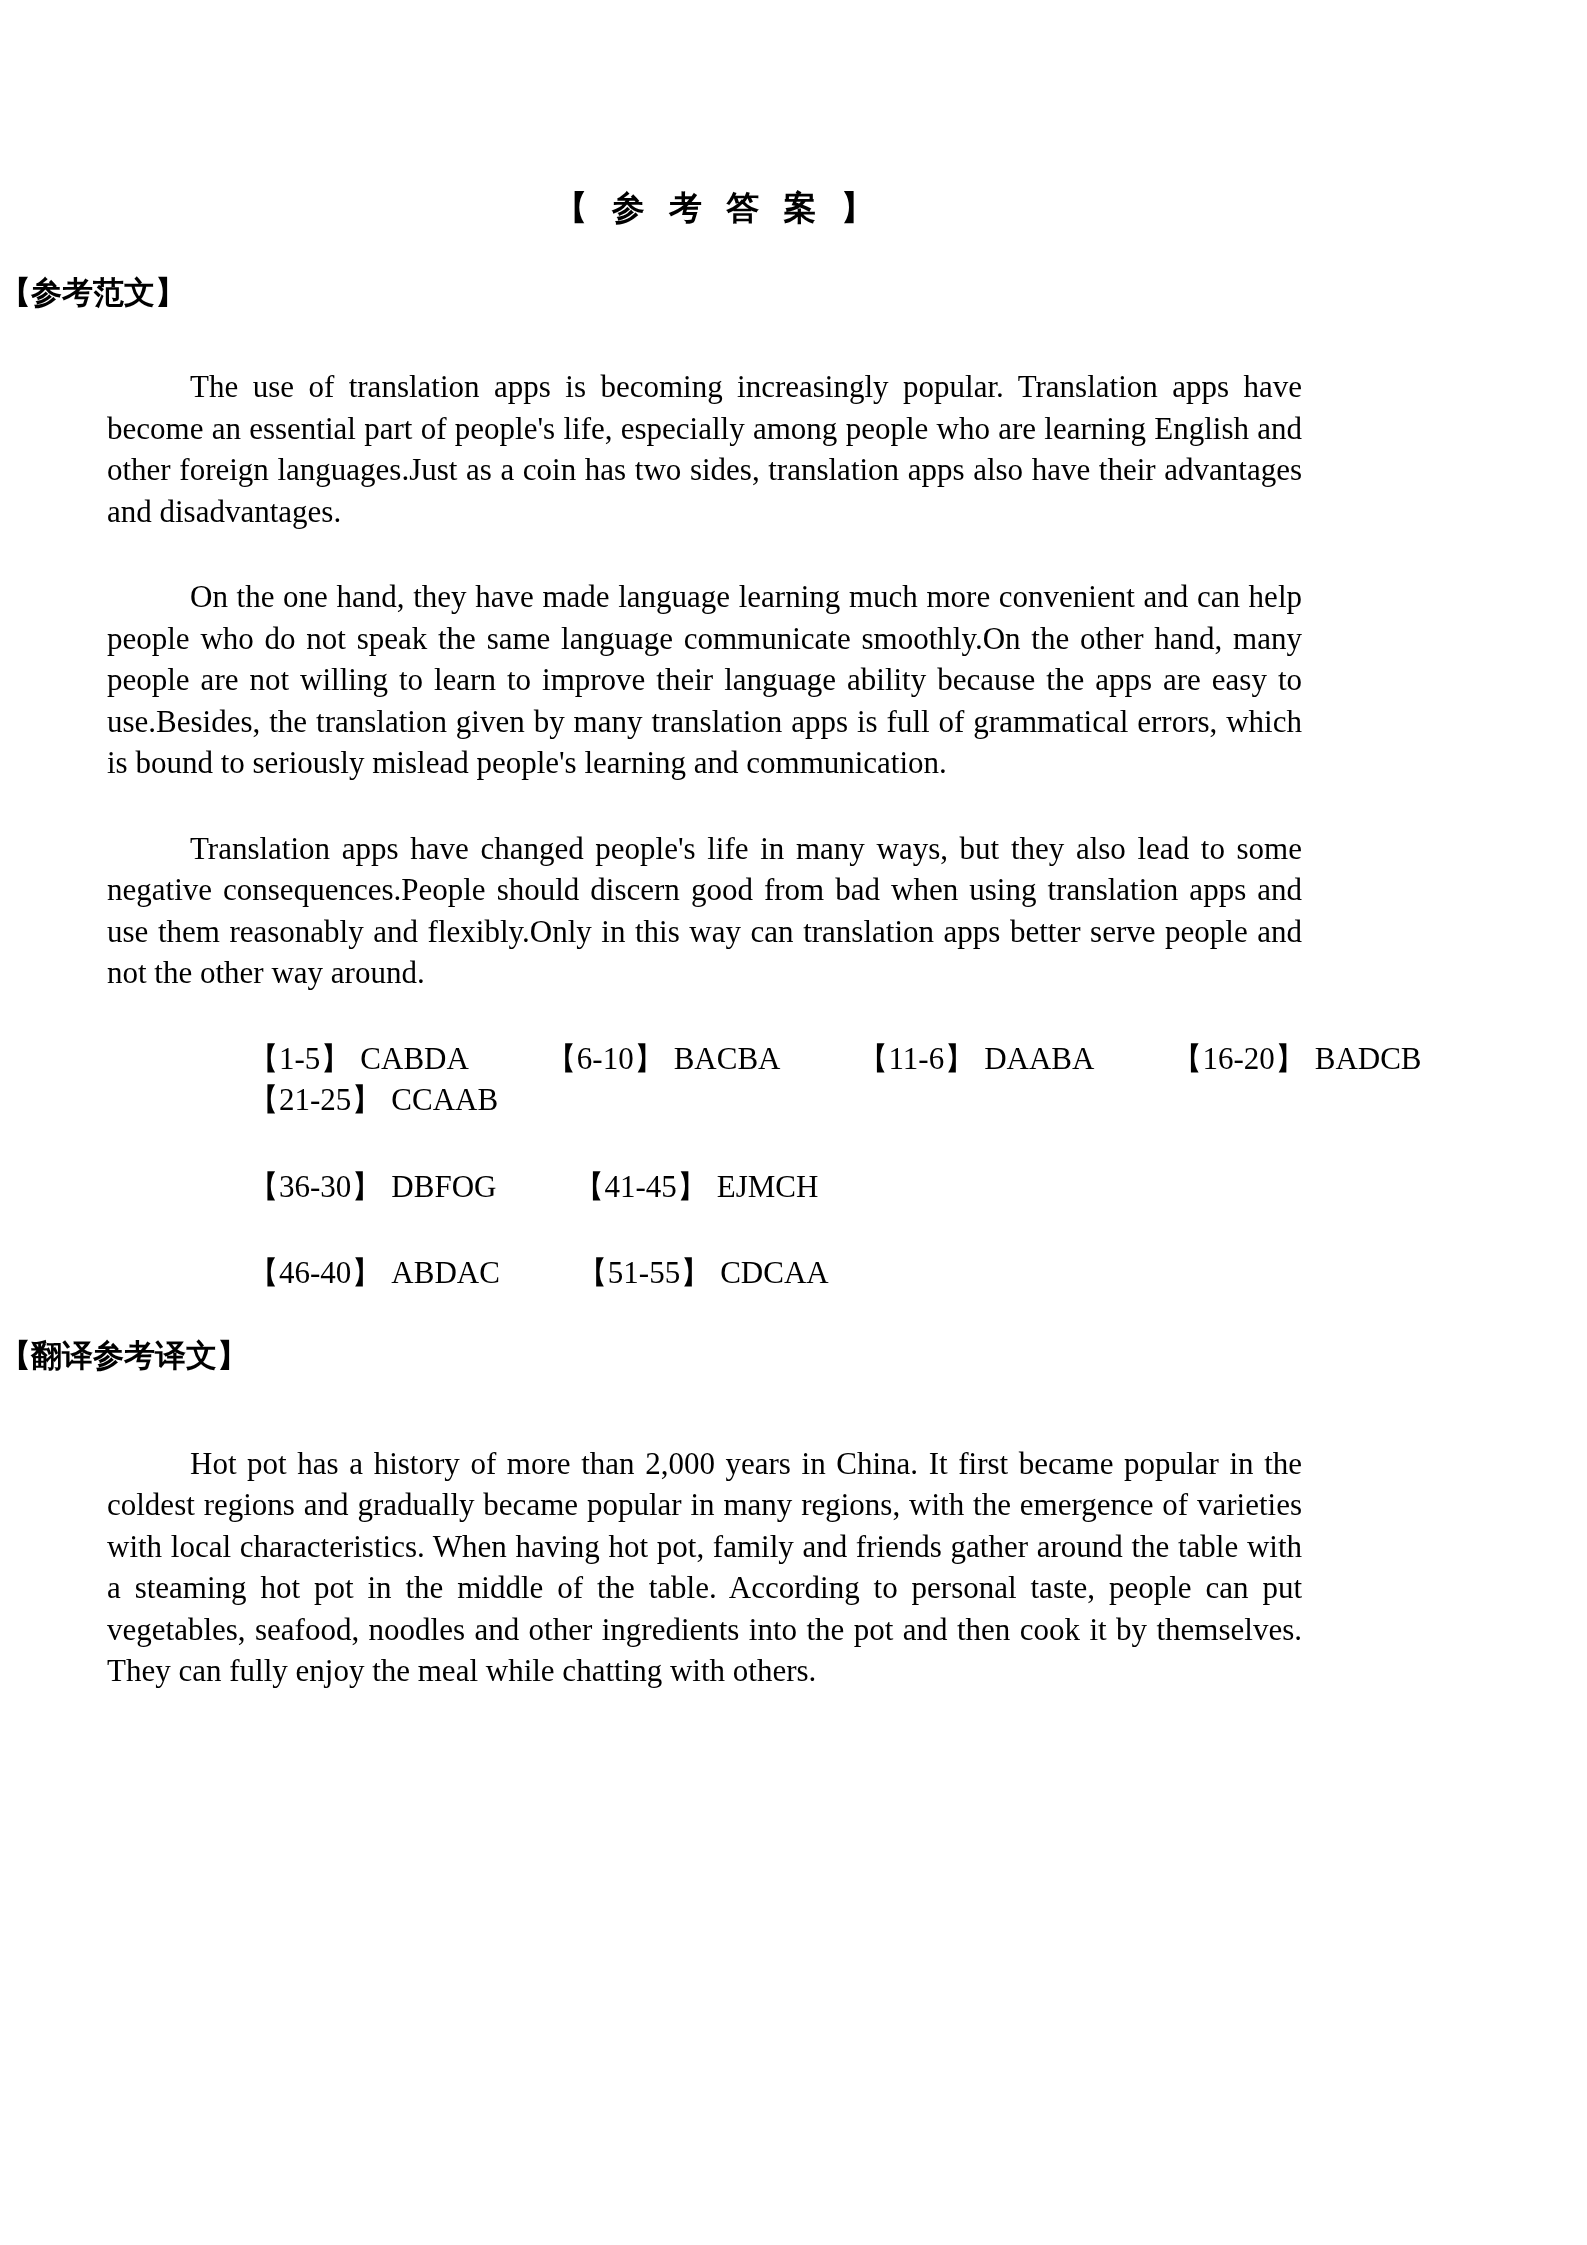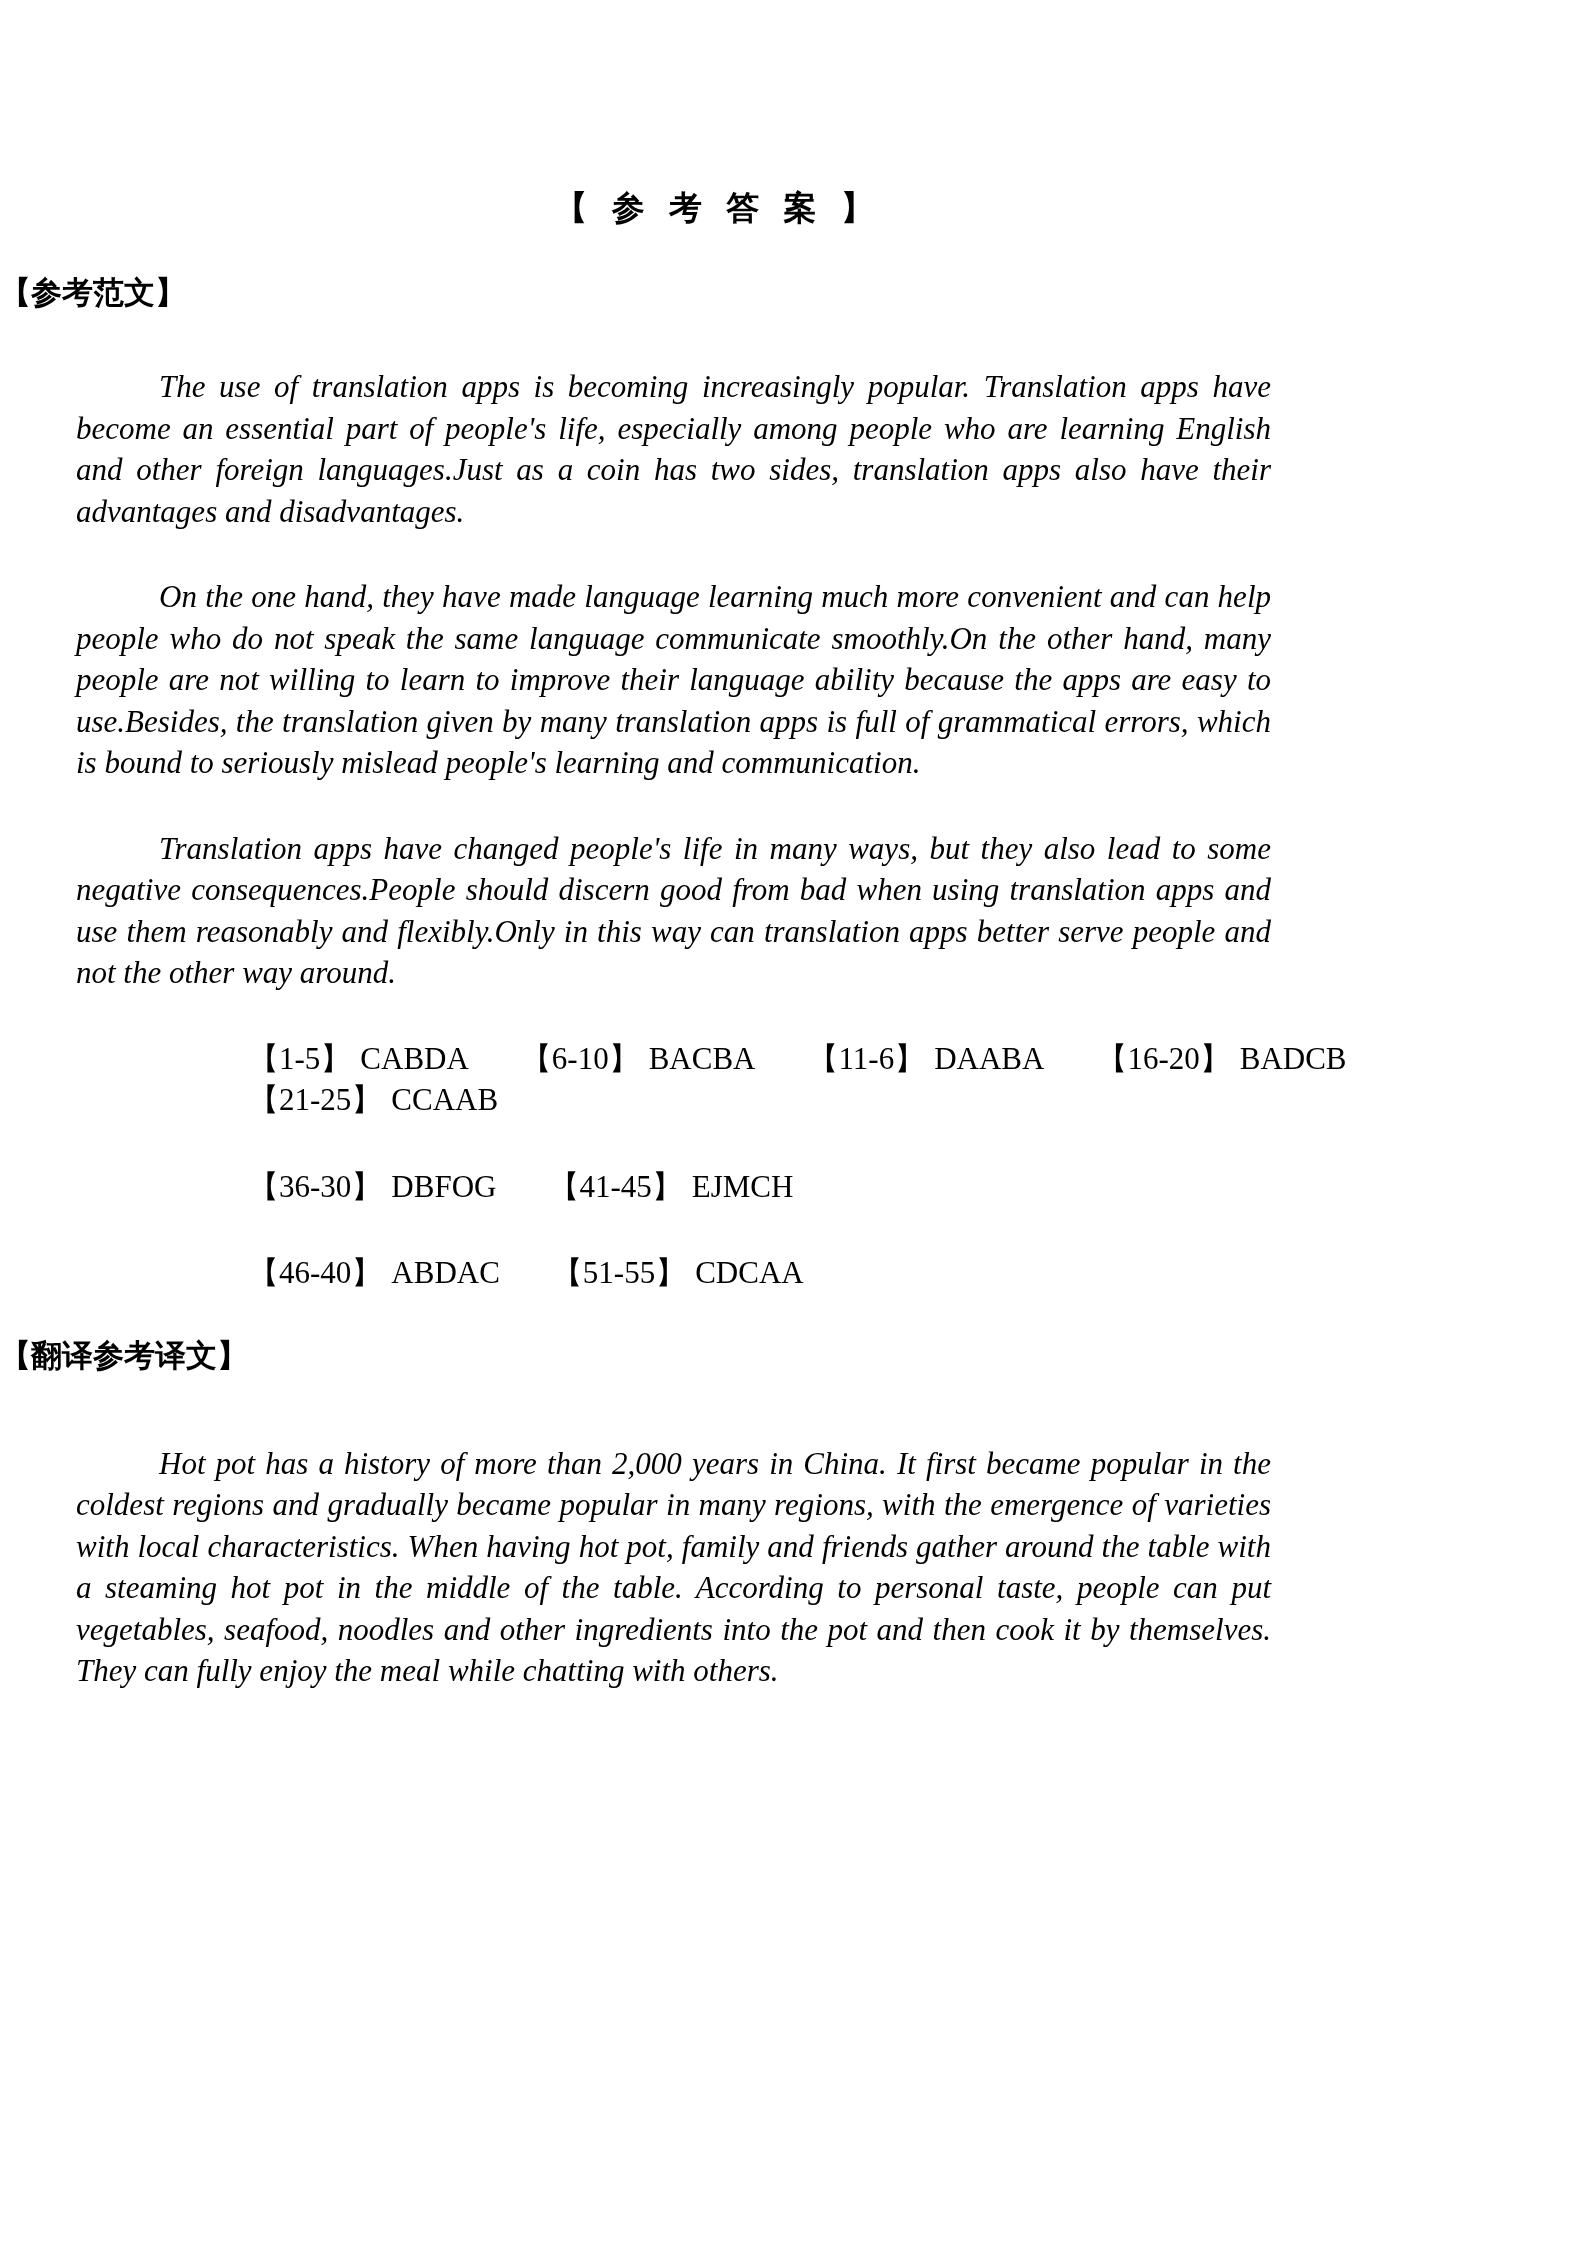--- a/index.html
+++ b/index.html
@@ -32,37 +32,36 @@
   }
   .essay-heading {
     margin-top: 50px;
     margin-bottom: 56px;
   }
   .translation-heading {
     margin-top: 0;
     margin-bottom: 70px;
   }
   .content {
-    margin-left: 76px;
+    margin-left: 107px;
     width: 1195px;
-    font-style: italic;
   }
   .content p.body-par {
     font-size: 31px;
     line-height: 41.5px;
     text-align: justify;
     text-indent: 83px;
     margin: 0 0 44px 0;
   }
   .answers {
     margin-left: 248px;
   }
   .ans-row {
     display: flex;
-    gap: 52px;
+    gap: 77px;
     font-size: 31px;
     line-height: 41.5px;
     white-space: nowrap;
     margin-bottom: 45px;
   }
   .ans-row.tight {
     margin-bottom: 0;
   }
   .ans-group { display: inline-block; }
   .ans-letters { margin-left: 9px; }

